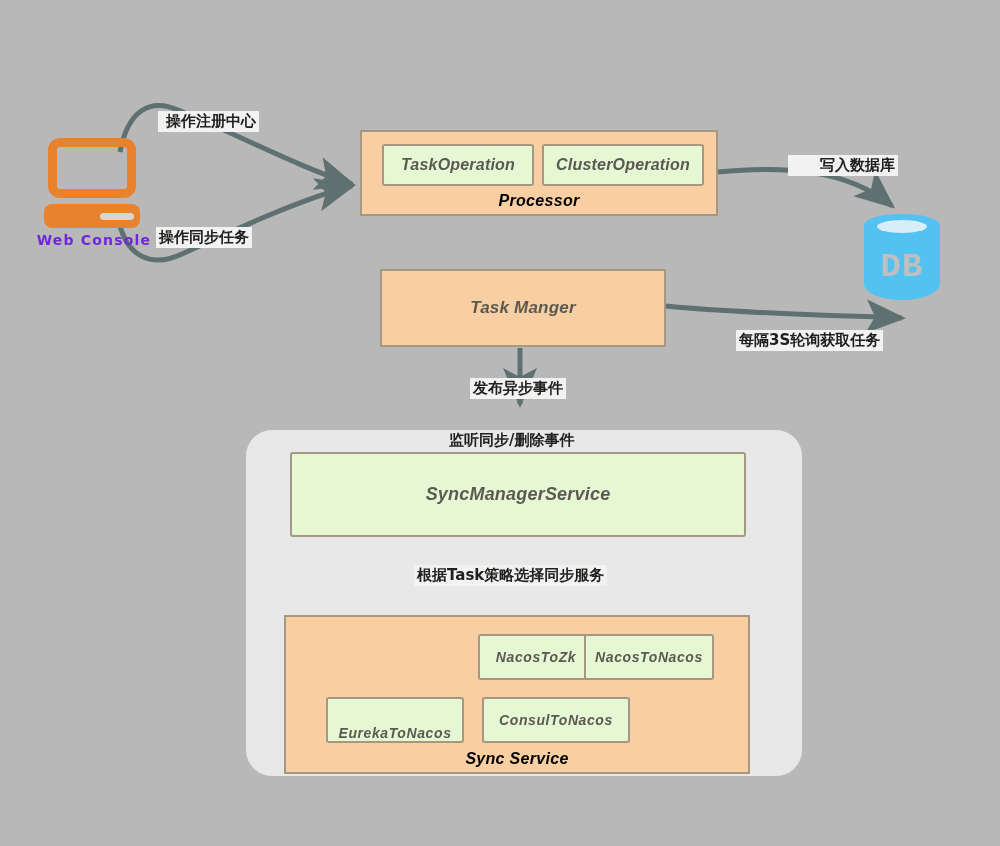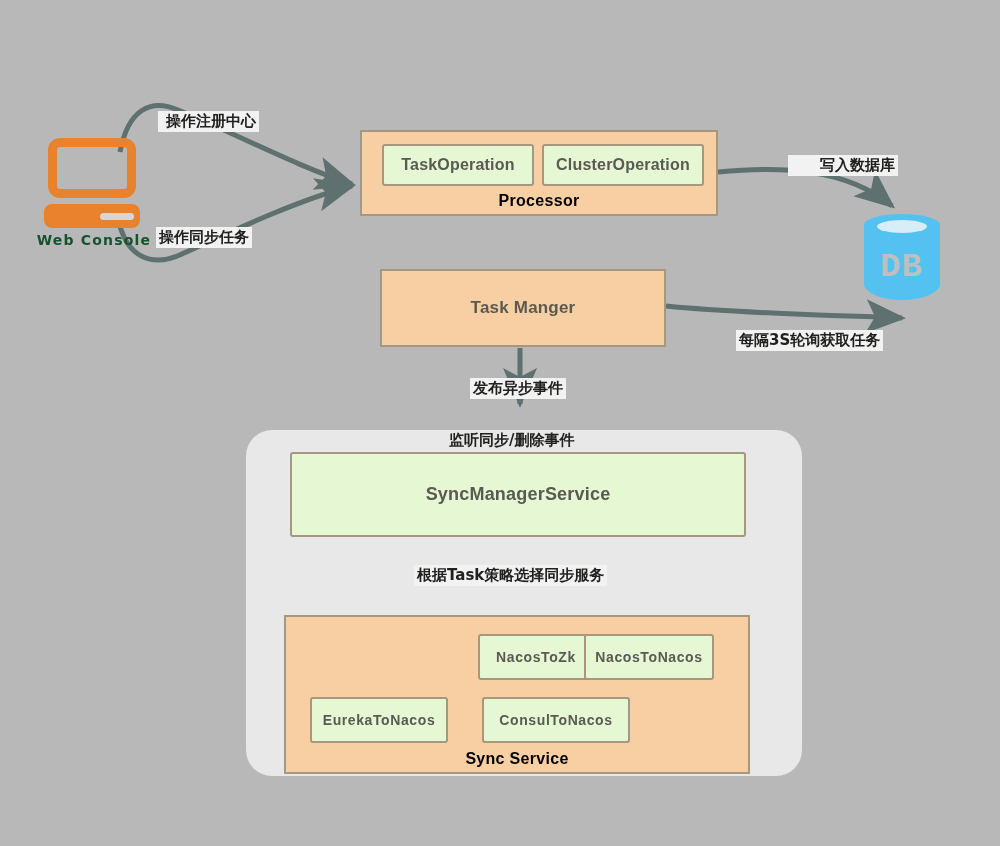--- a/index.html
+++ b/index.html
@@ -26,20 +26,21 @@
   .node {
     position: absolute;
     box-sizing: border-box;
     display: flex;
     align-items: center;
     justify-content: center;
     color: #5a5a52;
     font-weight: bold;
     letter-spacing: .2px;
     text-align: center;
+    font-style: italic;
   }
   .orange-box {
     background: #f7cfa2;
     border: 2px solid #a59780;
   }
   .green-box {
     background: #e6f7d4;
     border: 2px solid #a59780;
     border-radius: 3px;
   }
@@ -108,21 +109,21 @@
     width: 34px; height: 7px;
     background: #d6d6d6;
     border-radius: 4px;
   }
   #web-console-label {
     position: absolute;
     left: 36px;
     top: 232px;
     width: 116px;
     text-align: center;
-    color: #14532d;
+    color: #6d28d9;
     font-size: 14px;
     font-weight: bold;
     letter-spacing: 1.2px;
     font-family: "DejaVu Sans", "Liberation Sans", sans-serif;
   }
 
   
   #db {
     position: absolute;
     left: 864px;
@@ -222,21 +223,21 @@
     <span>SyncManagerService</span>
   </div>
 
   <div class="node orange-box" style="left:284px; top:615px; width:466px; height:159px;">
     <div class="node green-box" style="left:172px; top:17px; width:116px; height:46px; font-size:14px; letter-spacing:.6px;margin-left:20px;">
       <span>NacosToZk</span>
     </div>
     <div class="node green-box" style="left:298px; top:17px; width:130px; height:46px; font-size:14px; letter-spacing:.6px;">
       <span>NacosToNacos</span>
     </div>
-    <div class="node green-box" style="left:24px; top:80px; width:138px; height:46px; font-size:14px; letter-spacing:.6px;">
+    <div class="node green-box" style="left:40px; top:80px; width:138px; height:46px; font-size:14px; letter-spacing:.6px;align-items:flex-end;">
       <span>EurekaToNacos</span>
     </div>
     <div class="node green-box" style="left:196px; top:80px; width:148px; height:46px; font-size:14px; letter-spacing:.6px;">
       <span>ConsulToNacos</span>
     </div>
     <div class="group-label">Sync Service</div>
   </div>
 
   <div class="edge-label" style="left:158px; top:111px;padding-left:8px;">操作注册中心</div>
 

